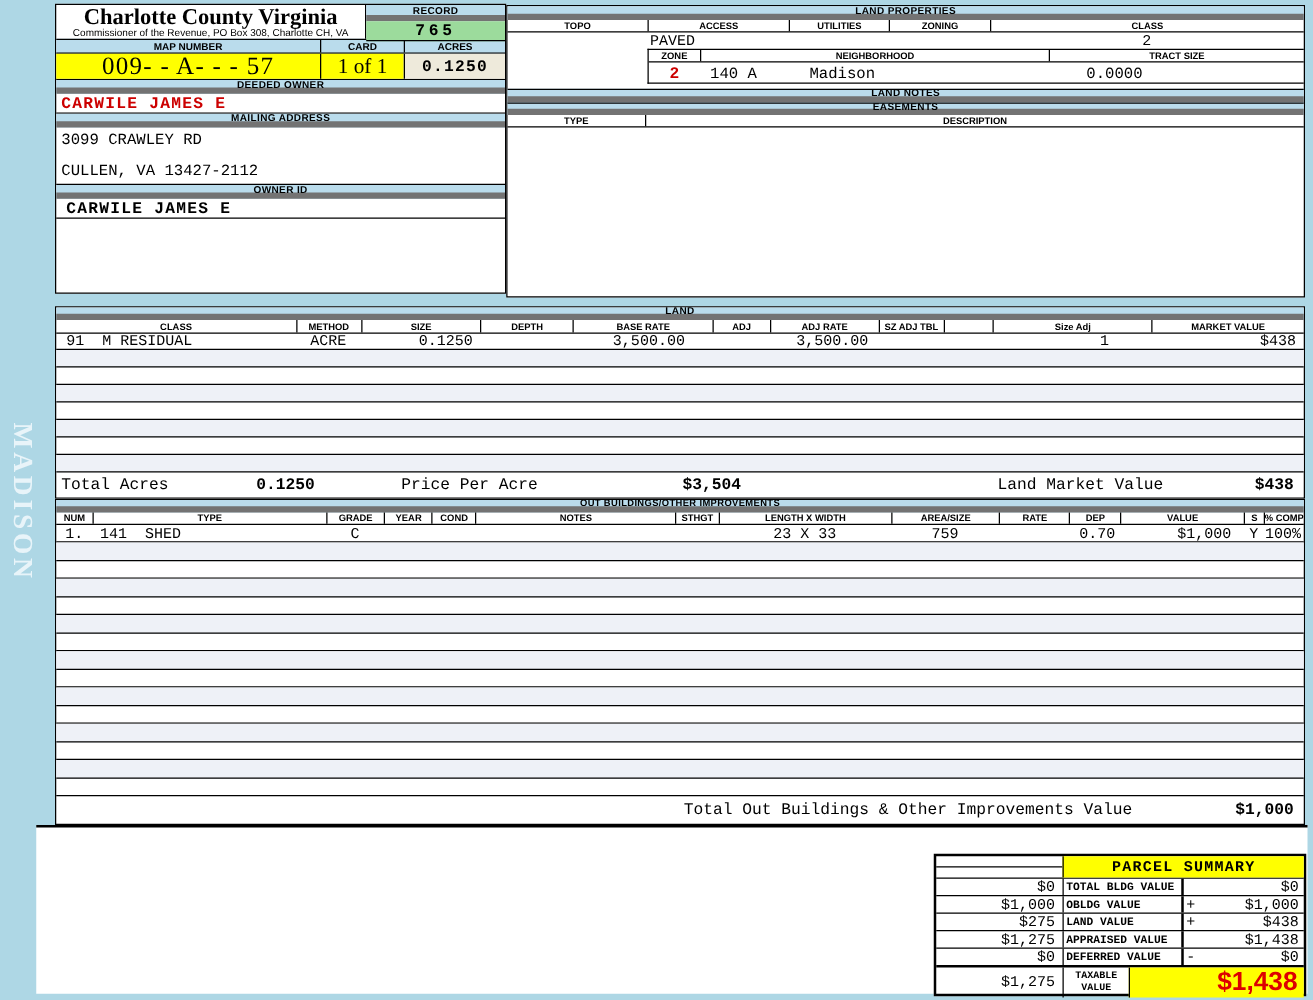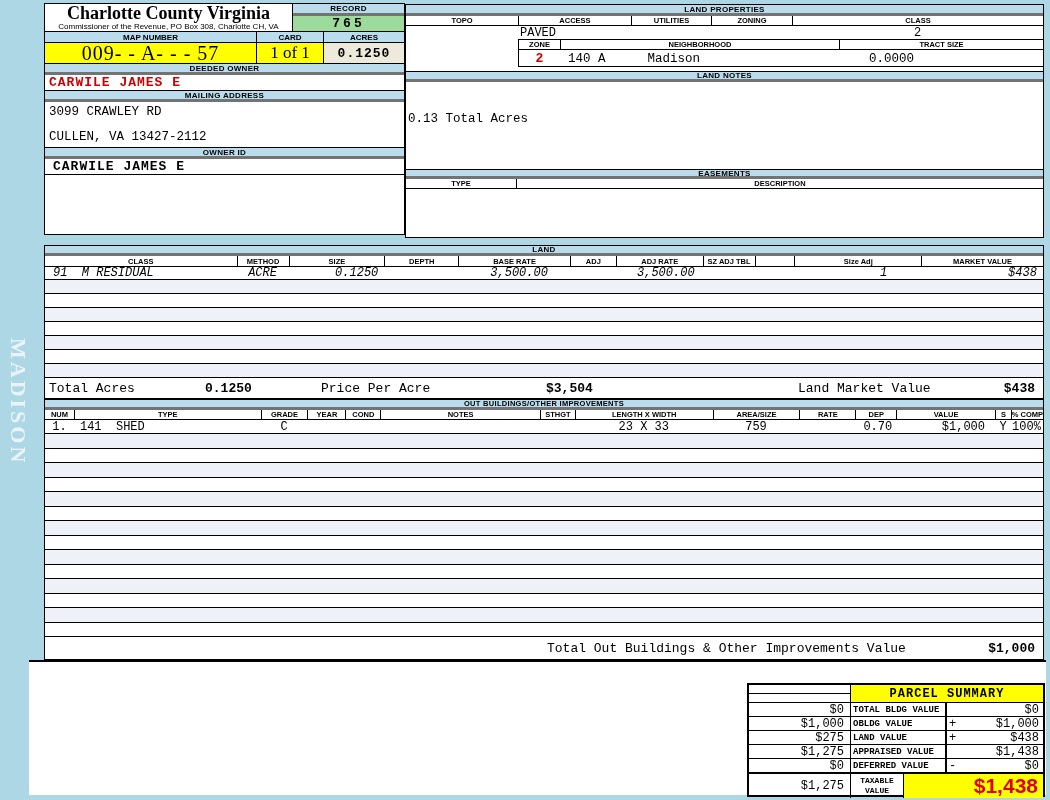--- a/index.html
+++ b/index.html
@@ -5,21 +5,21 @@
   :root{
     --page-bg:#aed7e5; --hdr-blue:#badcec; --yellow:#ffff00; --green:#9cdb9c;
     --cream:#eeeadb; --owner-red:#cc0000; --big-red:#dd0000; --tint:#eef1f7;
   }
   *{box-sizing:border-box;margin:0;padding:0}
   html,body{width:1050px;height:800px}
   body{position:relative;background:var(--page-bg);font-family:"Liberation Sans",sans-serif;overflow:hidden}
   .mono{font-family:"Liberation Mono","DejaVu Sans Mono",monospace}
   .pre{white-space:pre}
   .panel{position:absolute;background:#fff;border:1px solid #000}
-  .bar{background:var(--hdr-blue);border-bottom:3px solid #737373;font-size:8px;font-weight:bold;
+  .bar{background:var(--hdr-blue);border-bottom:5px solid #737373;font-size:8px;font-weight:bold;
        letter-spacing:.3px;display:flex;align-items:center;justify-content:center;color:#000}
   .bar.bt{border-top:1px solid #000}
   .cell{overflow:hidden;white-space:nowrap}
   
   .sidebar-label{position:absolute;left:5px;top:338px;writing-mode:vertical-rl;
     font-family:"Liberation Serif","DejaVu Serif",serif;font-size:22px;font-weight:bold;
     letter-spacing:3px;color:#e8f4f9}
   
   #owner-panel{left:44px;top:3px;width:361px;height:232px}
   .top-row{height:27px;display:flex;border-bottom:0}
@@ -163,23 +163,20 @@
       <div class="zone-num">2</div>
       <div class="nb-cell">
         <span style="margin-left:8px">140 A</span>
         <span style="margin-left:42px">Madison</span>
       </div>
       <div class="tract-cell">0.0000</div>
     </div>
   </div>
   <div class="spacer4"></div>
   <div class="bar bt" style="height:11px">LAND NOTES</div>
-  <div class="notes-box mono">
-    <div class="notes-text">0.13 Total Acres</div>
-  </div>
   <div class="bar bt" style="height:10px">EASEMENTS</div>
   <div class="ease-head">
     <div class="cell" style="width:110px">TYPE</div>
     <div class="cell bl" style="flex:1">DESCRIPTION</div>
   </div>
 </div>
 
 <div id="land-panel" class="panel">
   <div class="bar tbar">LAND</div>
   <div class="hrow" style="height:11px" id="land-head">
@@ -189,21 +186,21 @@
       <div class="hcell bl" style="width: 7.4%;">DEPTH</div>
       <div class="hcell bl" style="width: 11.2%;">BASE RATE</div>
       <div class="hcell bl" style="width: 4.6%;">ADJ</div>
       <div class="hcell bl" style="width: 8.7%;">ADJ RATE</div>
       <div class="hcell bl" style="width: 5.2%;">SZ ADJ TBL</div>
       <div class="hcell bl" style="width: 4%;"></div>
       <div class="hcell bl" style="width: 12.7%;">Size Adj</div>
       <div class="hcell bl" style="width: 12.2%;">MARKET VALUE</div>
     </div>
   <div id="land-body">
-      <div class="drow" style="height: 13px; font-style: italic;">
+      <div class="drow" style="height: 13px;">
         <div class="dcell" style="width: 19.2%; text-align: left; padding-left: 8px;">91  M RESIDUAL</div>
         <div class="dcell" style="width: 5.2%; text-align: center;">ACRE</div>
         <div class="dcell" style="width: 9.6%; text-align: right; padding-right: 6px;">0.1250</div>
         <div class="dcell" style="width: 7.4%; text-align: center;"></div>
         <div class="dcell" style="width: 11.2%; text-align: right; padding-right: 22px;">3,500.00</div>
         <div class="dcell" style="width: 4.6%; text-align: center;"></div>
         <div class="dcell" style="width: 8.7%; text-align: right; padding-right: 8px;">3,500.00</div>
         <div class="dcell" style="width: 5.2%; text-align: center;"></div>
         <div class="dcell" style="width: 4%; text-align: center;"></div>
         <div class="dcell" style="width: 12.7%; text-align: right; padding-right: 34px;">1</div>

